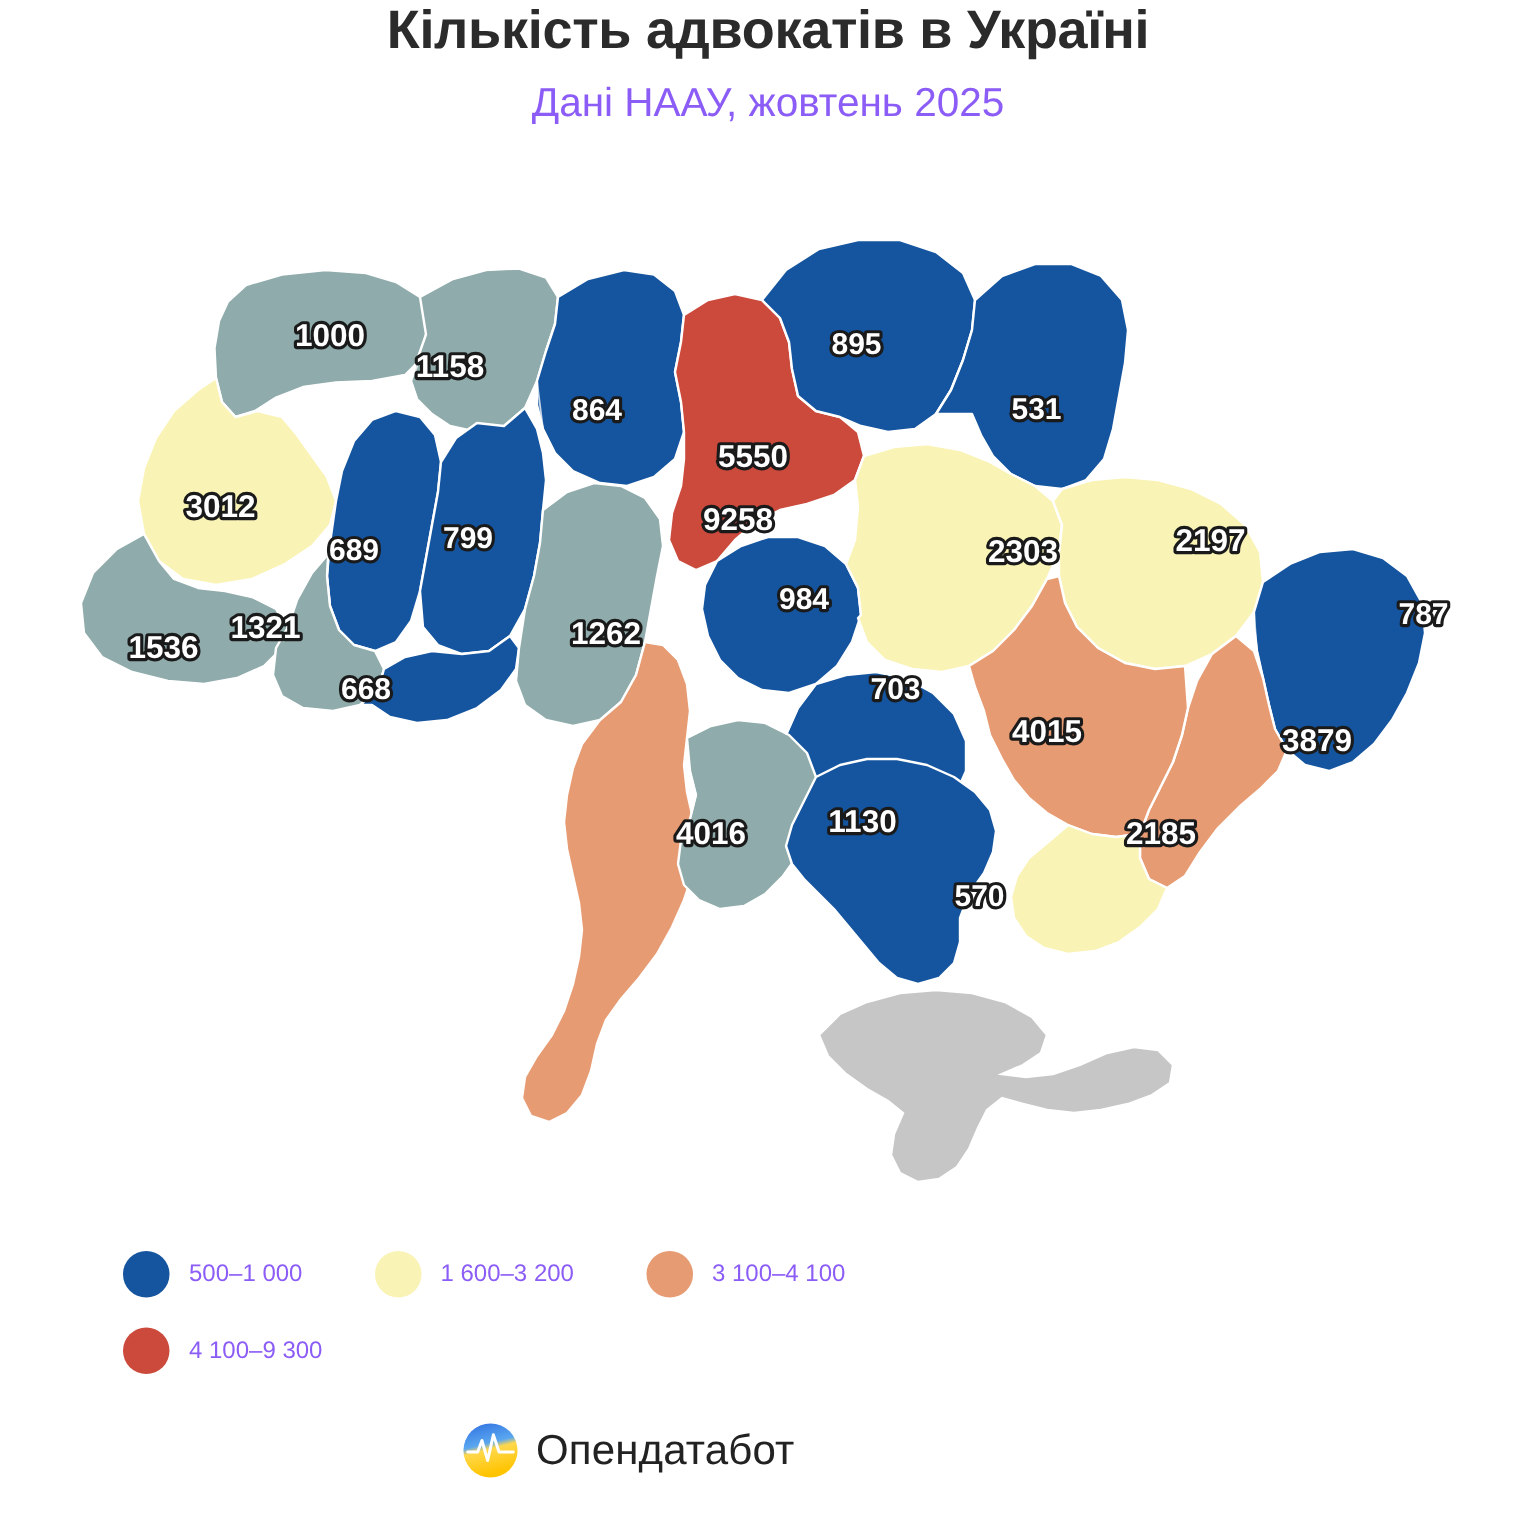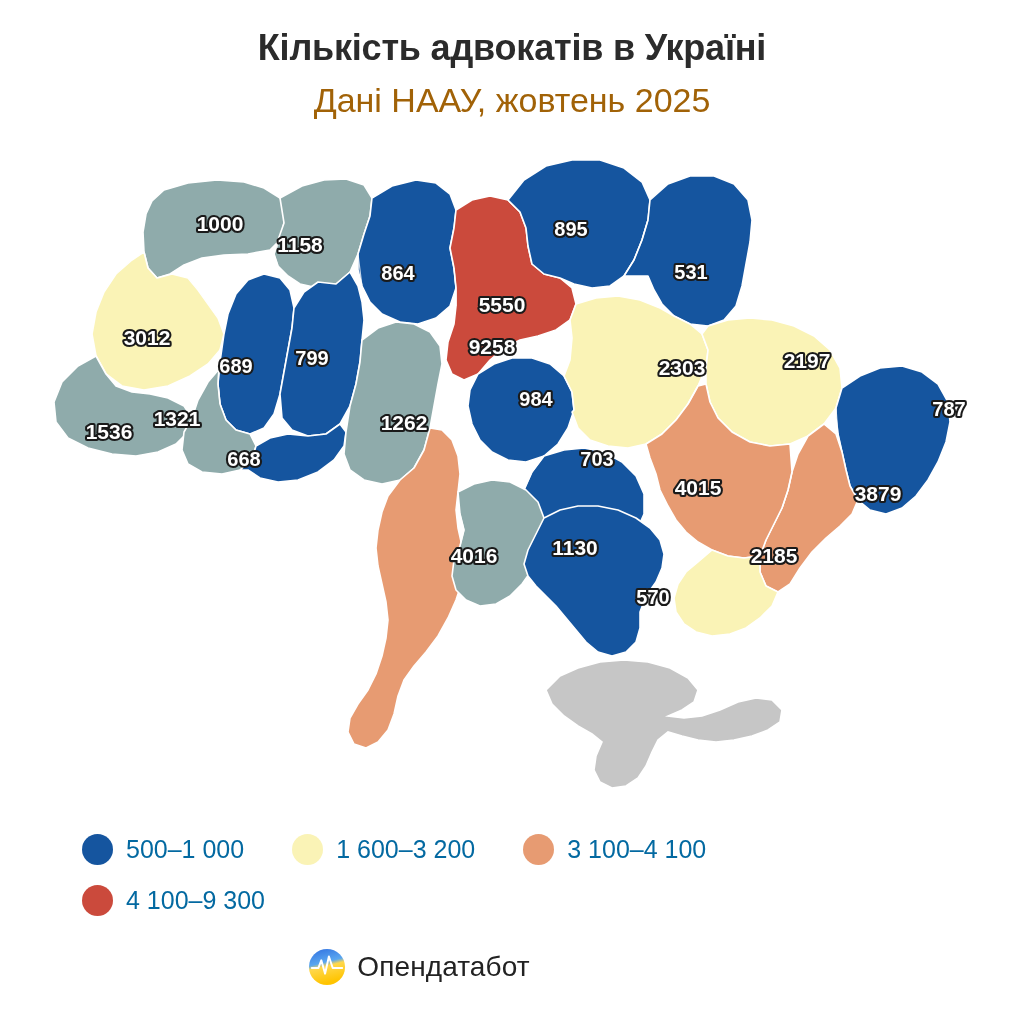--- a/index.html
+++ b/index.html
@@ -9,24 +9,24 @@
     background:#ffffff;
     font-family:"Liberation Sans","DejaVu Sans",sans-serif;
     overflow:hidden;
     position:relative;
   }
   #page{width:1024px;height:1024px;position:relative;}
 
   .hdr{width:100%;text-align:center;}
   .title{
     font-size:36px;font-weight:bold;color:#2b2b2b;
-    letter-spacing:-0.2px;margin:0;padding-top:28px;line-height:1.1;
+    letter-spacing:-0.2px;margin:0;line-height:1.1;
   }
   .subtitle{
-    font-size:34px;font-weight:400;color:#a16207;
+    font-size:27px;font-weight:400;color:#8b5cf6;
     margin:0;padding-top:14px;line-height:1.1;
   }
 
   .map-wrap{
     position:absolute;left:12px;top:128px;width:1024px;height:700px;
   }
   .map-wrap svg{display:block;width:1024px;height:700px;}
 
   .reg{stroke:#ffffff;stroke-width:1.6;stroke-linejoin:round;}
   .subline{fill:none;stroke:#ffffff;stroke-width:1.2;opacity:.75;}
@@ -49,21 +49,21 @@
     padding-left:82px;row-gap:10px;
   }
   .legend-item{
     display:flex;align-items:center;margin-right:48px;
   }
   .swatch{
     width:31px;height:31px;border-radius:50%;
     margin-right:13px;flex:0 0 auto;
   }
   .legend-label{
-    font-size:25px;color:#0369a1;white-space:nowrap;
+    font-size:16px;color:#8b5cf6;white-space:nowrap;
     font-family:"Liberation Sans","DejaVu Sans",sans-serif;
   }
 
   .footer{
     position:absolute;left:0;top:948px;width:838px;
     display:flex;align-items:center;justify-content:center;
   }
   .logo-mark{
     width:38px;height:38px;border-radius:50%;
     margin-right:11px;overflow:hidden;flex:0 0 auto;

